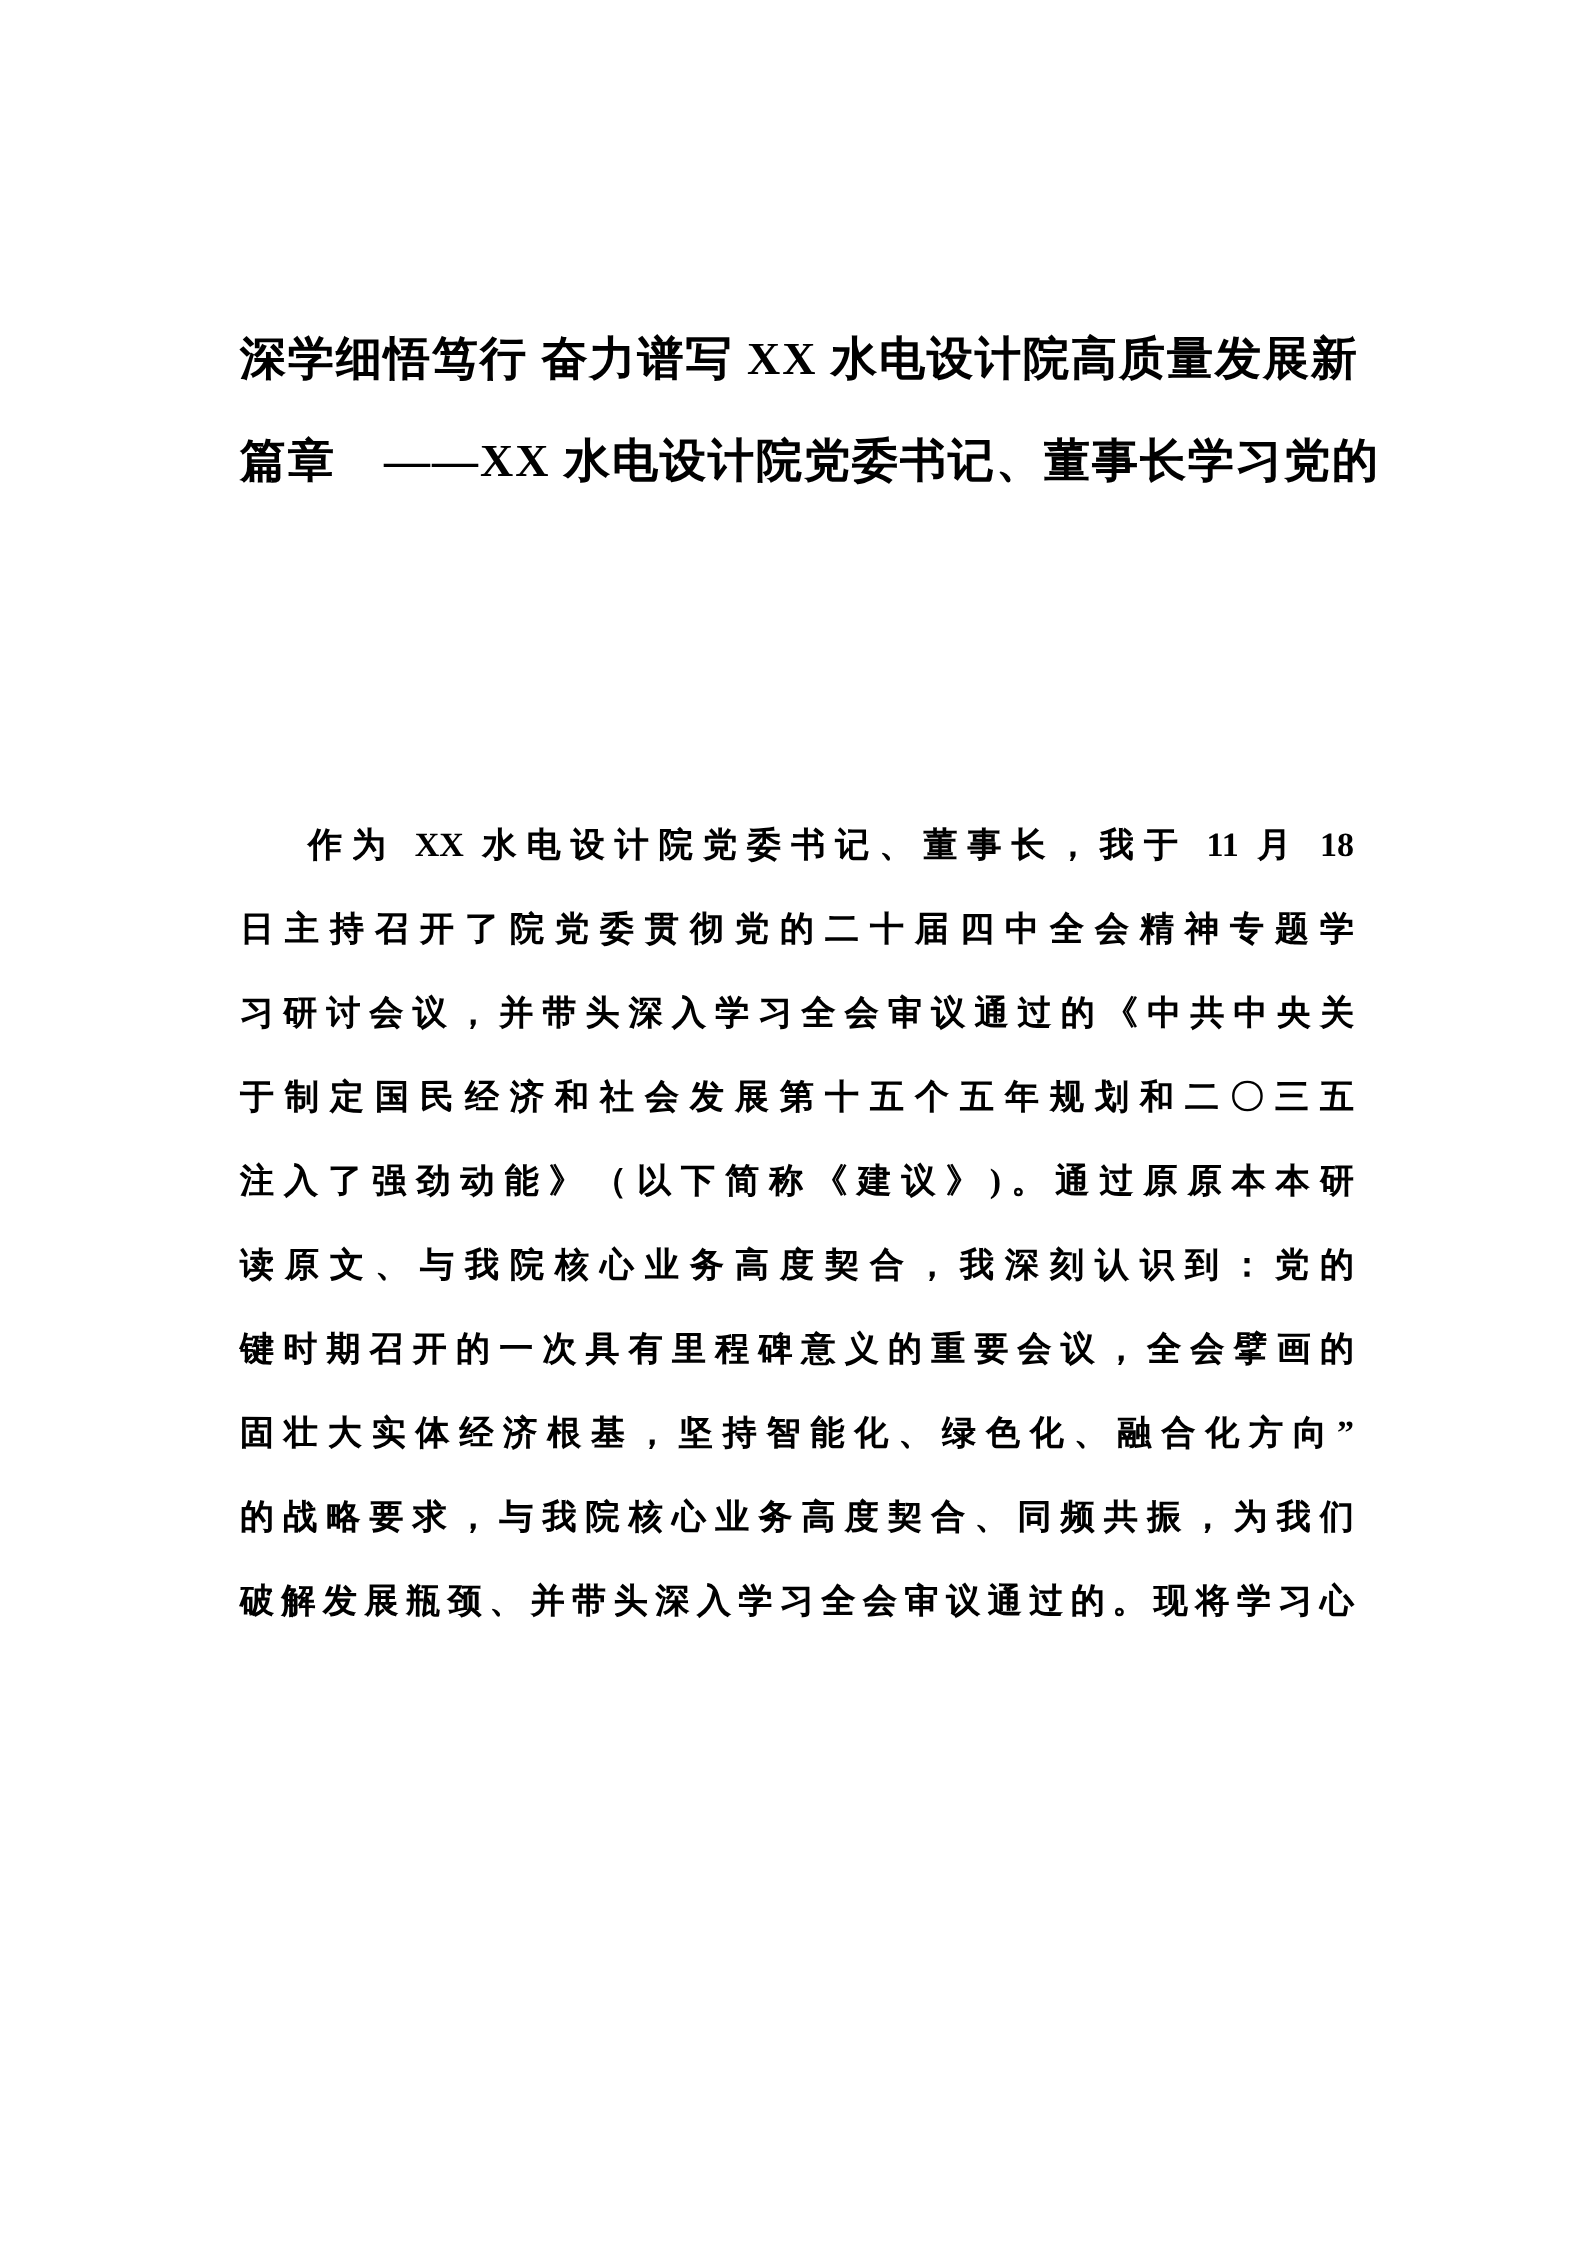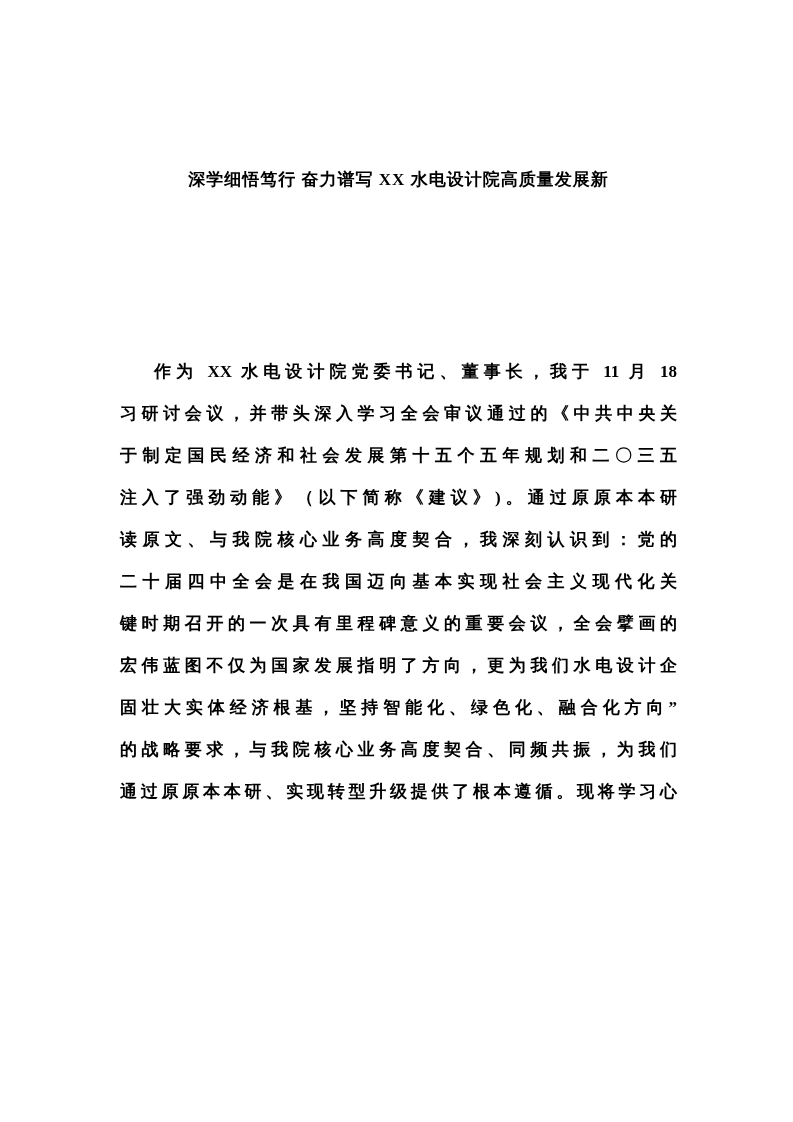--- a/index.html
+++ b/index.html
@@ -17,21 +17,21 @@
     width: 793px;
     height: 1122px;
     background: #ffffff;
     color: #000000;
     font-family: "Liberation Serif", "DejaVu Serif", serif;
     box-sizing: border-box;
     padding: 0 116px 0 120px;
   }
   .doc-title {
     margin-top: 154px;
-    font-size: 17px;
+    font-size: 23px;
     font-weight: 700;
     letter-spacing: 1px;
     color: #000000;
   }
   .title-line {
     text-align: center;
     line-height: 51px;
     height: 51px;
     white-space: nowrap;
   }
@@ -54,29 +54,29 @@
     text-indent: 2em;
   }
 </style>
 </head>
 <body>
 
 <div class="page">
 
   <div class="doc-title">
     <div class="title-line">深学细悟笃行 奋力谱写 XX 水电设计院高质量发展新</div>
+    <div class="title-line">篇章　——XX 水电设计院党委书记、董事长学习党的</div>
   </div>
 
   <div class="doc-body">
     <div class="para-line first">作为 XX 水电设计院党委书记、董事长，我于 11 月 18</div>
+    <div class="para-line">日主持召开了院党委贯彻党的二十届四中全会精神专题学</div>
     <div class="para-line">习研讨会议，并带头深入学习全会审议通过的《中共中央关</div>
     <div class="para-line">于制定国民经济和社会发展第十五个五年规划和二〇三五</div>
     <div class="para-line">注入了强劲动能》（以下简称《建议》)。通过原原本本研</div>
     <div class="para-line">读原文、与我院核心业务高度契合，我深刻认识到：党的</div>
-    <div class="para-line">二十届四中全会是在我国迈向基本实现社会主义现代化关</div>
     <div class="para-line">键时期召开的一次具有里程碑意义的重要会议，全会擘画的</div>
-    <div class="para-line">宏伟蓝图不仅为国家发展指明了方向，更为我们水电设计企</div>
     <div class="para-line">固壮大实体经济根基，坚持智能化、绿色化、融合化方向”</div>
     <div class="para-line">的战略要求，与我院核心业务高度契合、同频共振，为我们</div>
-    <div class="para-line">通过原原本本研、实现转型升级提供了根本遵循。现将学习心</div>
+    <div class="para-line">破解发展瓶颈、并带头深入学习全会审议通过的。现将学习心</div>
   </div>
 
 </div>
 
 </body></html>

